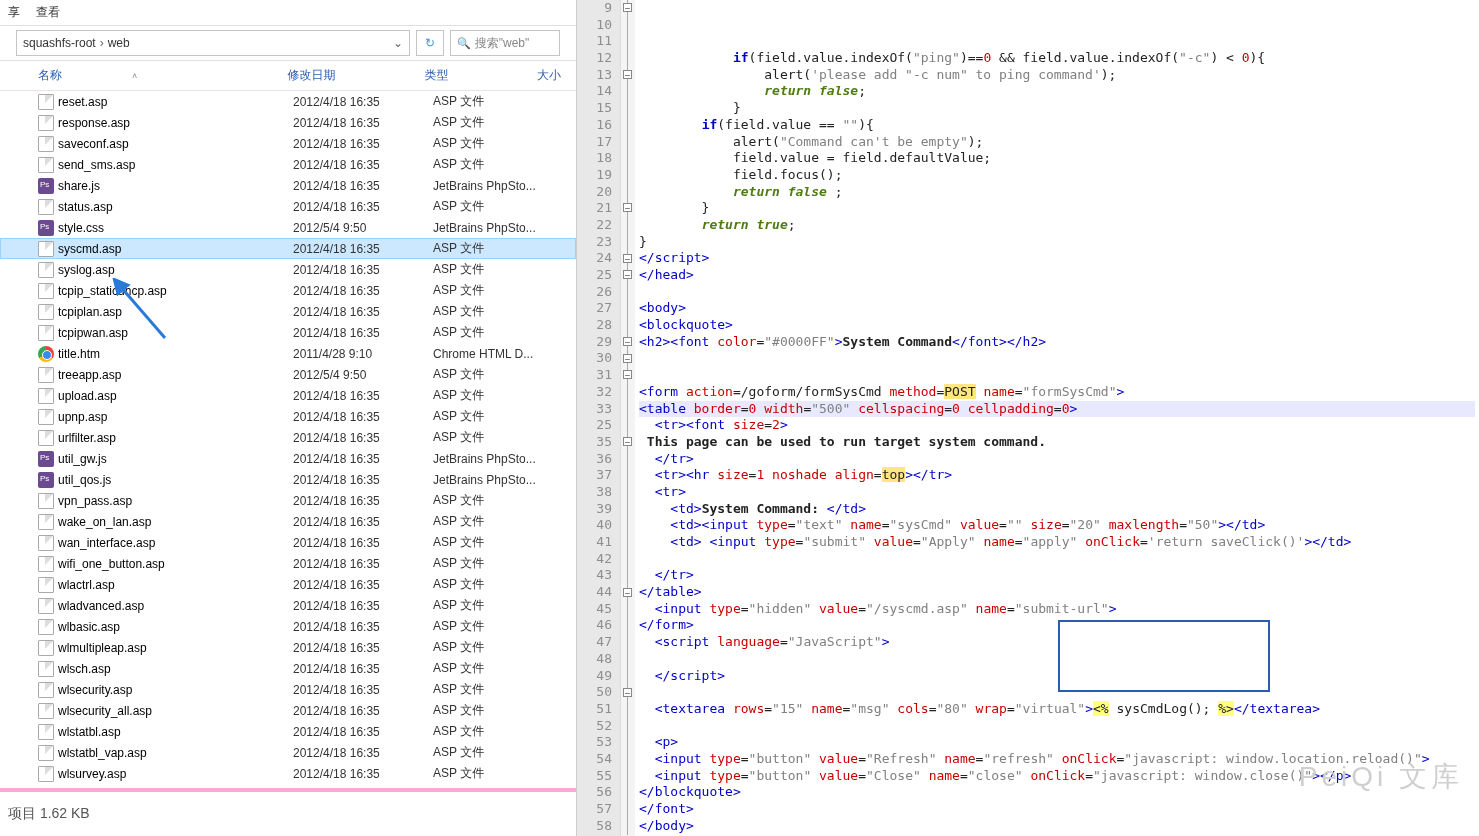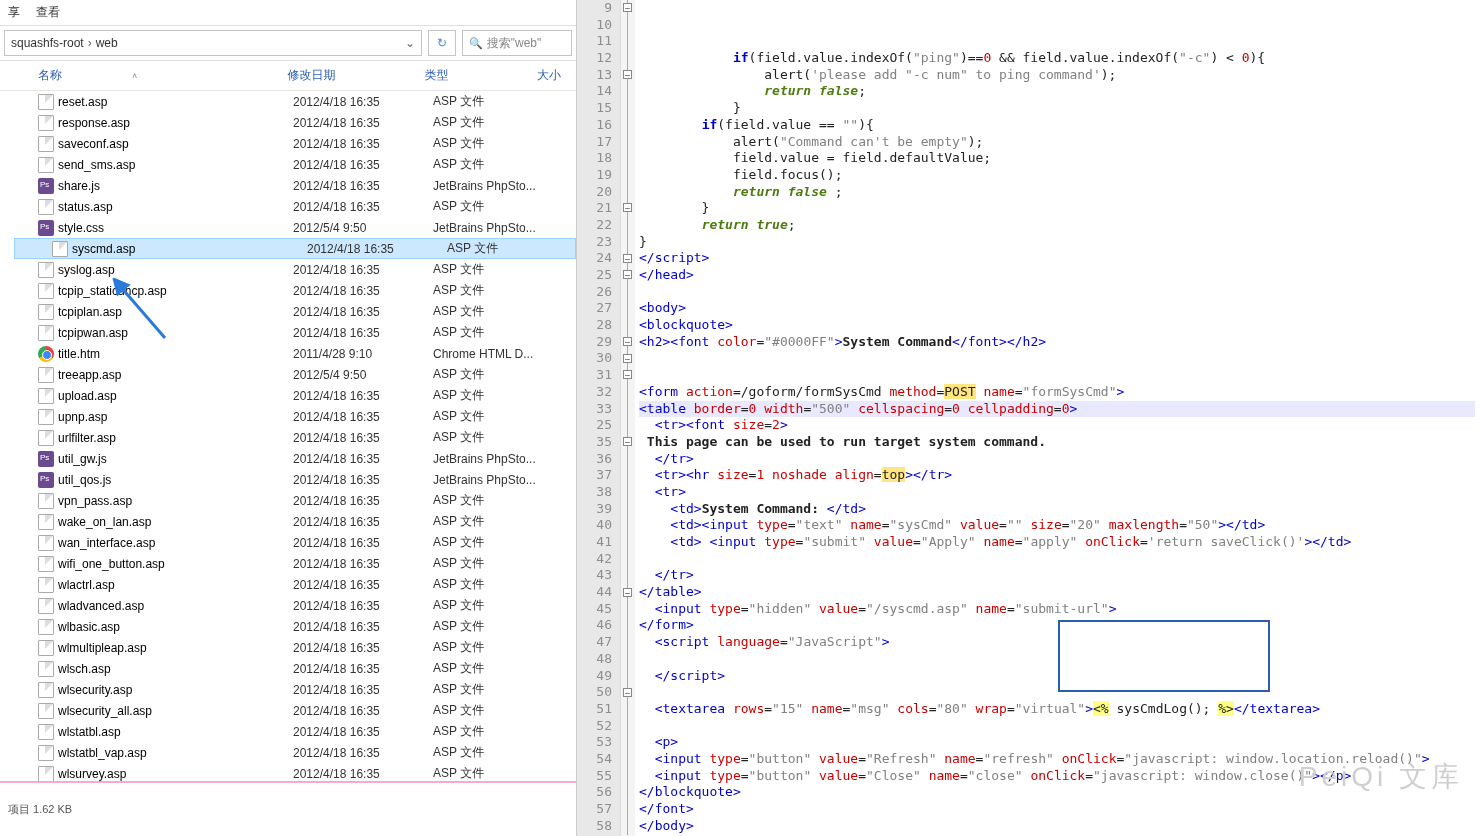--- a/index.html
+++ b/index.html
@@ -1,50 +1,50 @@
 <!DOCTYPE html>
 <html><head>
 <meta charset="utf-8">
 <style>
 * { margin: 0; padding: 0; box-sizing: border-box; }
 body { font-family: "Microsoft YaHei", Tahoma, sans-serif; font-size: 12px; background: #fff; overflow: hidden; }
 .container { display: flex; width: 1479px; height: 836px; }
 .left-panel { width: 577px; border-right: 1px solid #cdcdcd; display: flex; flex-direction: column; background: #fff; }
 .menu-bar { height: 25px; padding: 4px 8px; color: #333; display: flex; gap: 16px; align-items: center; }
 .menu-item { color: #333; cursor: default; }
-.nav-bar { display: flex; align-items: center; padding: 4px 4px; border-top: 1px solid #e0e0e0; border-bottom: 1px solid #e0e0e0; gap: 6px; }
+.nav-bar { display: flex; align-items: center; padding: 4px 16px; border-top: 1px solid #e0e0e0; border-bottom: 1px solid #e0e0e0; gap: 6px; }
 .address-bar { flex: 1; display: flex; align-items: center; border: 1px solid #c5c5c5; height: 26px; padding: 0 6px; background: #fff; }
 .crumb { color: #333; }
 .crumb-sep { color: #666; margin: 0 4px; }
 .addr-drop { margin-left: auto; color: #666; cursor: pointer; }
 .refresh-btn { width: 28px; height: 26px; border: 1px solid #c5c5c5; display: flex; align-items: center; justify-content: center; color: #4a90d9; cursor: pointer; }
 .search-box { flex: 0 0 110px; border: 1px solid #c5c5c5; height: 26px; display: flex; align-items: center; padding: 0 6px; color: #888; }
 .search-icon { color: #666; margin-right: 4px; font-size: 11px; }
 .file-header { display: flex; border-bottom: 1px solid #e5e5e5; padding: 6px 0 6px 38px; color: #2a5db0; font-size: 12px; }
 .file-header .col { display: flex; align-items: center; text-align: center; }
 .col-name { width: 255px; }
 .col-date { width: 140px; }
 .col-type { width: 115px; }
 .col-size { width: 40px; }
 .sort-icon { font-size: 9px; color: #888; margin-left: 70px; }
 .file-list { flex: 1; overflow-y: auto; }
 .file-row { display: flex; align-items: center; padding: 2px 0 2px 38px; height: 21px; cursor: default; }
-.file-row.selected { background: #cce8ff; border: 1px solid #99d1ff; padding-left: 37px; margin-left: 14px; }
+.file-row.selected { background: #cce8ff; border: 1px solid #99d1ff; padding-left: 37px; }
 .file-icon { width: 16px; height: 16px; margin-right: 4px; display: inline-block; }
 .icon-asp { border: 1px solid #aaa; background: #fff; border-radius: 1px; position: relative; }
 .icon-asp::after { content: ""; position: absolute; top: 0; right: 0; border-width: 4px; border-style: solid; border-color: #ddd #fff #fff #ddd; }
 .icon-js, .icon-css { background: #6b4a8f; border-radius: 2px; position: relative; }
 .icon-js::after { content: "Ps"; color: #fff; font-size: 8px; position: absolute; top: 2px; left: 2px; }
 .icon-css::after { content: "Ps"; color: #fff; font-size: 8px; position: absolute; top: 2px; left: 2px; }
 .icon-chrome { border-radius: 50%; background: conic-gradient(#ea4335 0 120deg, #fbbc05 120deg 240deg, #34a853 240deg 360deg); position: relative; }
 .icon-chrome::after { content: ""; position: absolute; top: 4px; left: 4px; width: 8px; height: 8px; border-radius: 50%; background: #4285f4; border: 1px solid #fff; }
 .file-name { width: 235px; color: #000000; white-space: nowrap; overflow: hidden; text-overflow: ellipsis; }
 .file-date { width: 140px; color: #333; }
 .file-type { width: 115px; color: #333; white-space: nowrap; overflow: hidden; text-overflow: ellipsis; }
-.status-bar { padding: 19px 8px; color: #555; border-top: 2px solid #f9a8d4; font-size: 11px; }
+.status-bar { padding: 13px 8px; color: #555; border-top: 4px solid #f9a8d4; font-size: 14px; }
 .arrow-annot { position: absolute; left: 105px; top: 278px; pointer-events: none; }
 .right-panel { flex: 1; display: flex; background: #fff; font-family: Consolas, Monaco, monospace; font-size: 13px; position: relative; }
 .gutter { width: 44px; background: #e8e8e8; text-align: right; color: #8e8e8e; padding-top: 0; border-right: 1px solid #ddd; }
 .gutter .ln { height: 16.7px; line-height: 16.7px; padding-right: 8px; }
 .fold-col { width: 14px; background: #f4f4f4; position: relative; }
 .fold-mark { position: absolute; left: 2px; width: 9px; height: 9px; border: 1px solid #888; font-size: 9px; line-height: 8px; text-align: center; color: #555; background: #fff; }
 .fold-line { position: absolute; left: 6px; width: 1px; background: #aaa; }
 .code-area { flex: 1; padding: 0 4px; color: #222; line-height: 16.7px; white-space: pre; position: relative; }
 .code-line { height: 16.7px; }
 .cl-current { background: #e8e8ff; }

